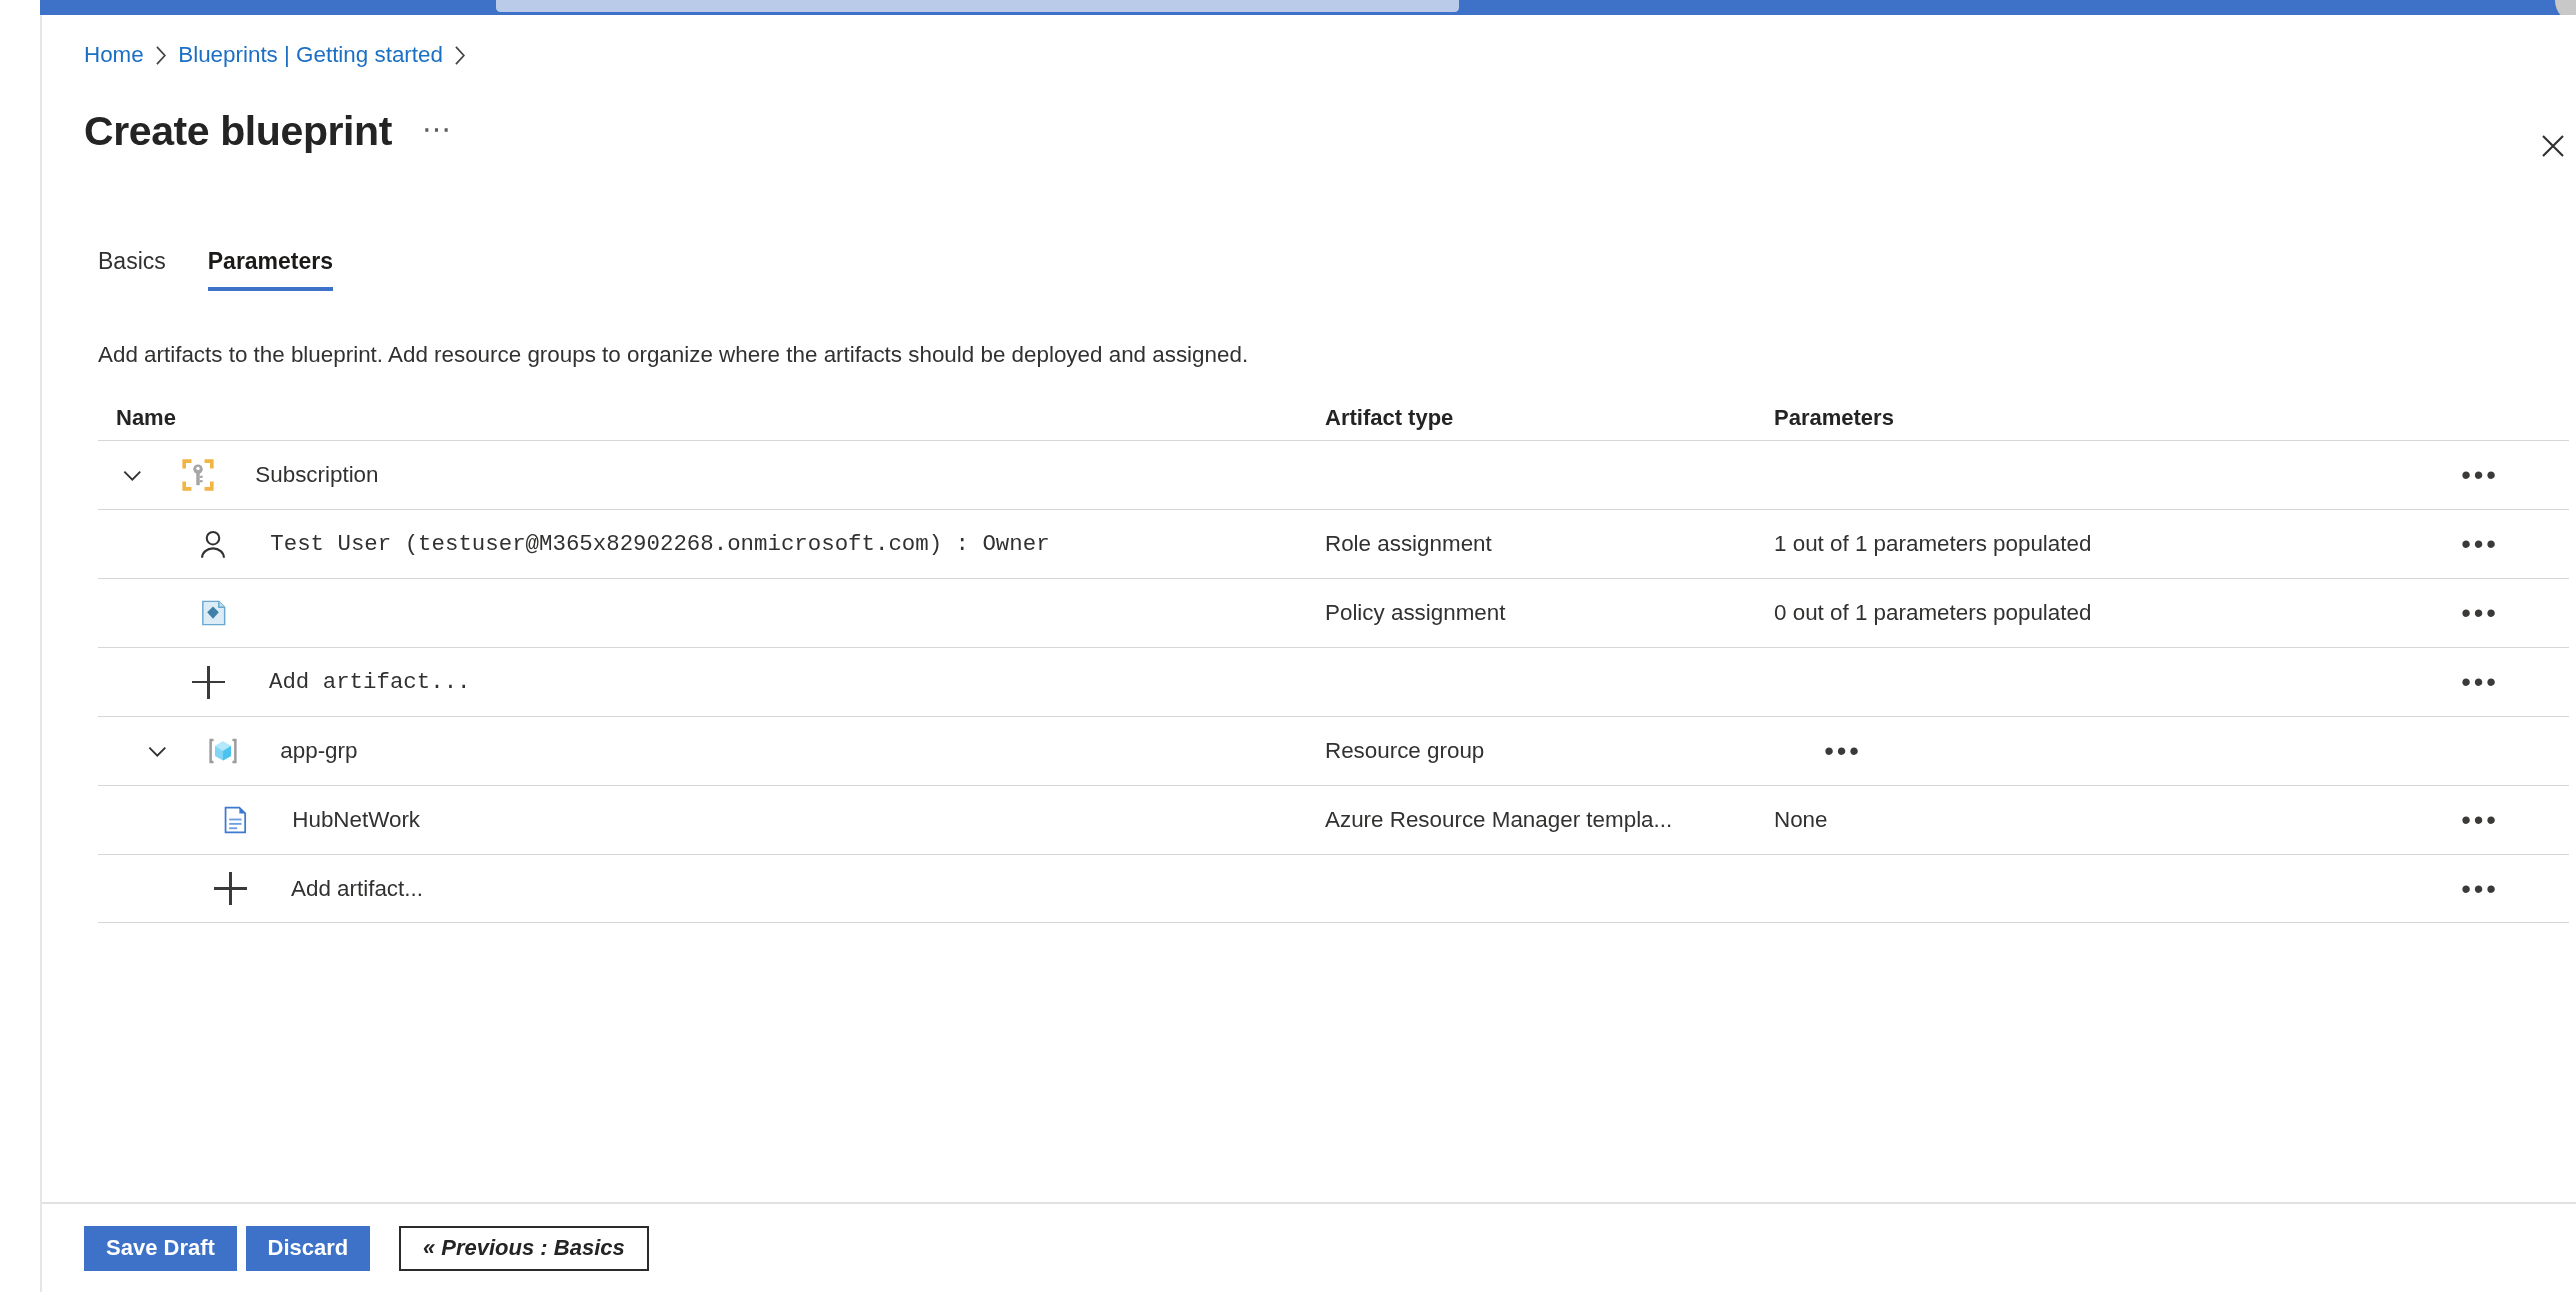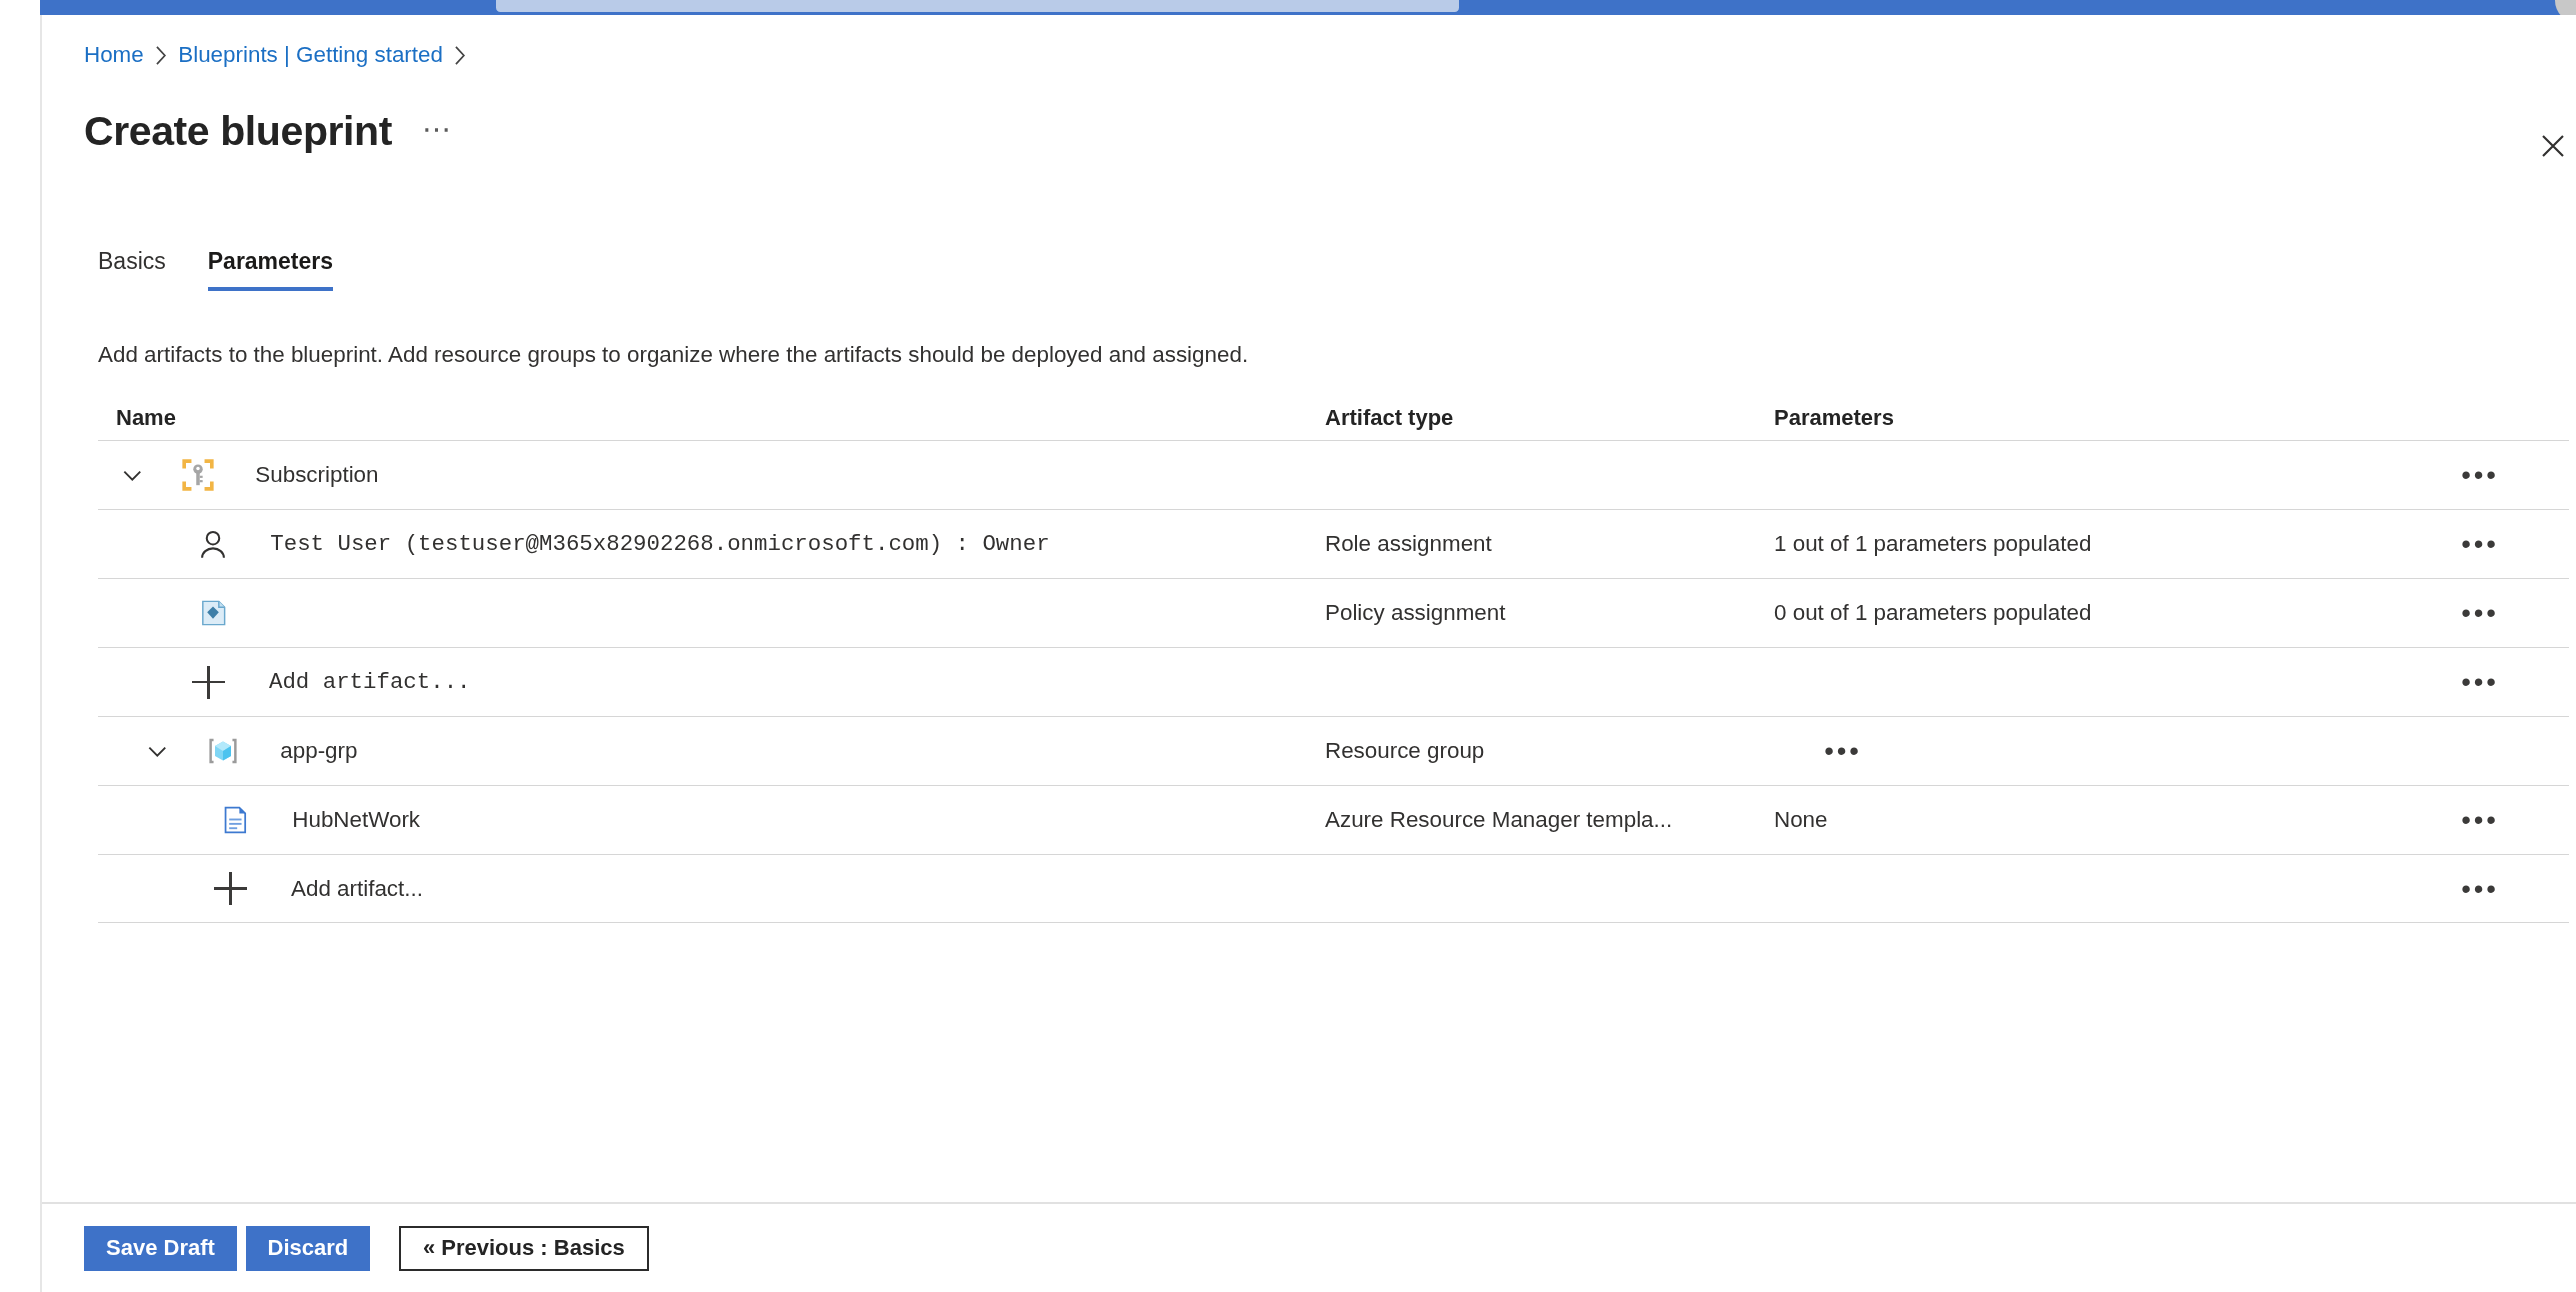--- a/index.html
+++ b/index.html
@@ -257,20 +257,21 @@
     color: #ffffff;
     padding: 8px 22px;
     margin-right: 8.7px;
   }
   .btn-secondary {
     background: #ffffff;
     color: #242424;
     border: 2.2px solid #2b2b2b;
     padding: 12px 22px;
     margin-left: 20px;
+    font-style: italic;
   }
 </style>
 </head>
 <body>
 
 <div id="screen">
 
   <div class="shell-bar">
     <div class="shell-search" title=""></div>
 

